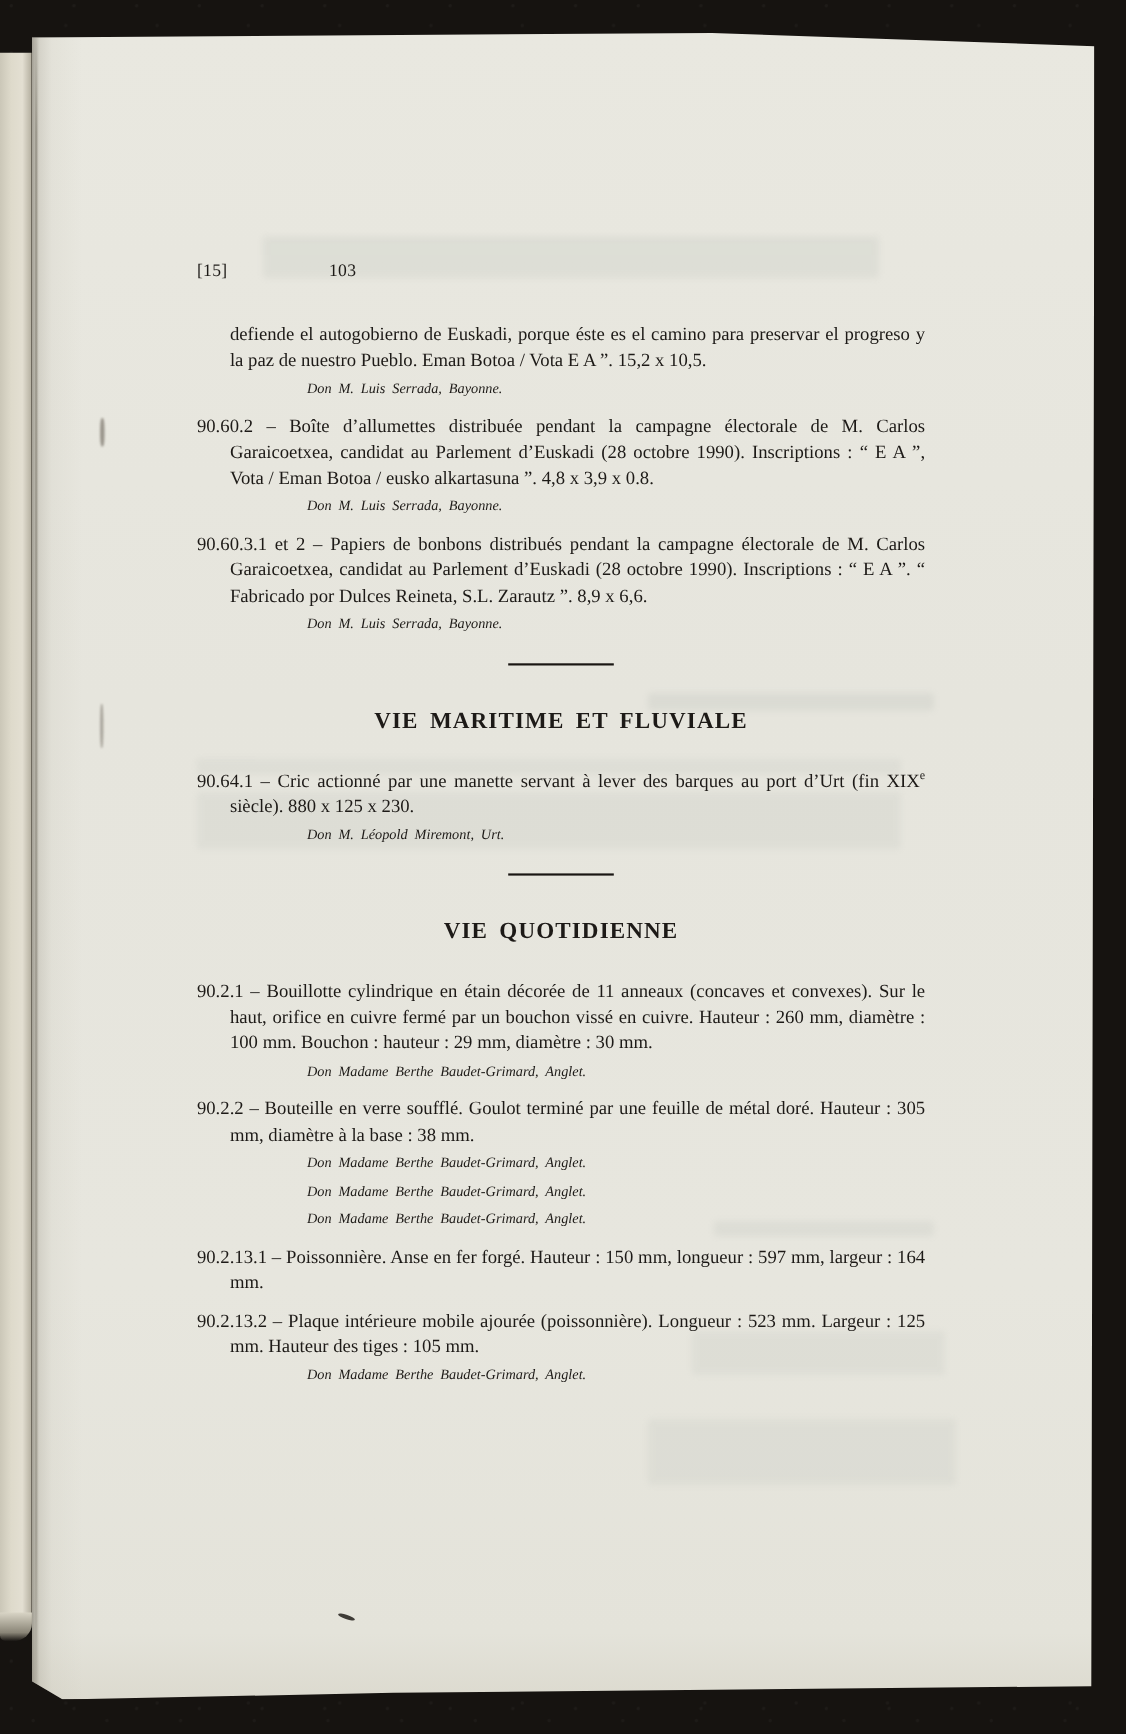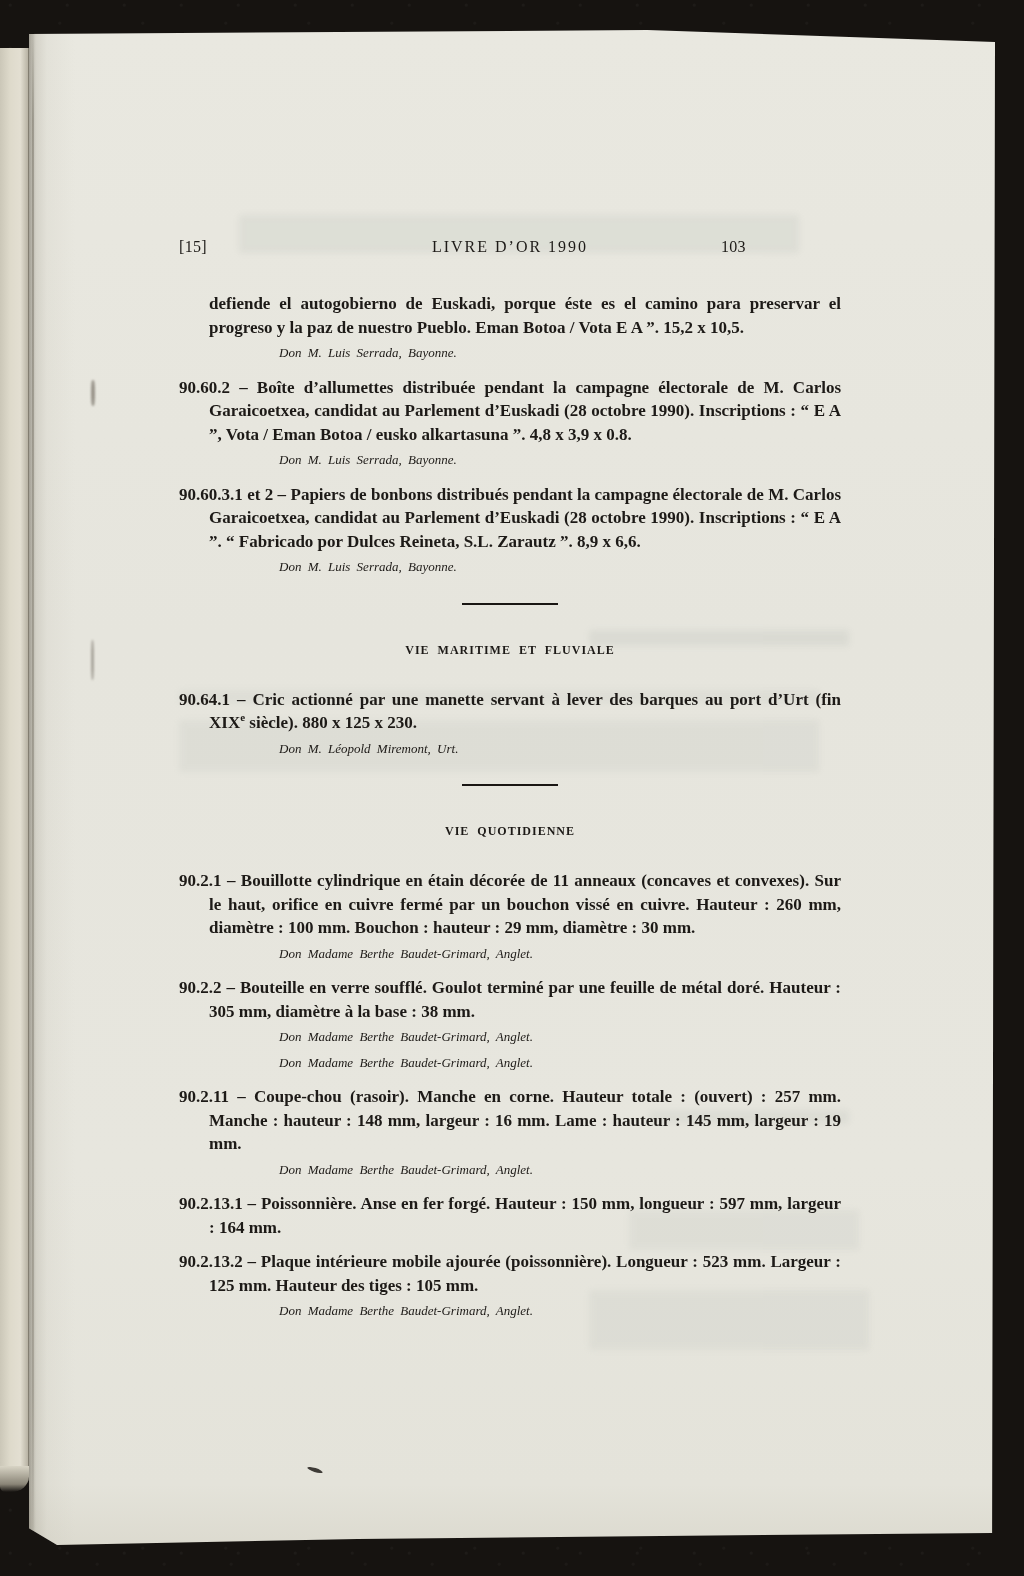--- a/index.html
+++ b/index.html
@@ -60,34 +60,34 @@
   .content{position:absolute;left:150px;top:172px;width:662px;margin-top:36px;}
   .page-header{
     display:flex;align-items:baseline;font-size:16px;letter-spacing:0.3px;
     margin-bottom:36px;
   }
   .ph-left{width:120px;}
   .ph-center{flex:1;text-align:center;letter-spacing:2px;}
   .ph-right{width:120px;text-align:left;}
   .entry{
     font-size:17px;line-height:23.5px;text-align:justify;margin:0 0 11px 0;
-    padding-left:30px;text-indent:-30px;font-weight:bold;
+    padding-left:30px;text-indent:-30px;
   }
   .entry.no-num{text-indent:0;}
   .entry .num{white-space:nowrap;}
   .donor{
     font-style:italic;font-size:13px;line-height:23.5px;
     margin:-9px 0 11px 100px;word-spacing:3px;
   }
   .rule-divider{
     width:96px;height:2px;background:#191613;border:0;
     margin:24px auto 0 auto;
   }
   .section-title{
-    text-align:center;font-weight:bold;font-size:12px;letter-spacing:1px;
+    text-align:center;font-weight:bold;font-size:21px;letter-spacing:1px;
     margin:38px 0 30px 0;word-spacing:4px;
   }
   sup{font-size:11px;line-height:0;}
 </style>
 </head>
 <body>
 
 <div class="backdrop-noise"></div>
 
 <div class="prev-page-edge"></div>
@@ -103,21 +103,20 @@
   <div class="ghost g6"></div>
   <div class="ghost g7"></div>
   <div class="speck-1"></div>
   <div class="speck-2"></div>
   <div class="speck-3"></div>
 
   <div class="content">
 
     <div class="page-header">
       <span class="ph-left">[15]</span>
-      <span class="ph-center">LIVRE D’OR 1990</span>
       <span class="ph-right">103</span>
     </div>
 
     <p class="entry no-num"><span>defiende el autogobierno de Euskadi, porque éste es el camino para preservar el progreso y la paz de nuestro Pueblo. Eman Botoa / Vota E A ”. 15,2 x 10,5.</span></p>
     <p class="donor">Don M. Luis Serrada, Bayonne.</p>
 
     <p class="entry"><span class="num">90.60.2</span> <span>–</span> <span>Boîte d’allumettes distribuée pendant la campagne électorale de M. Carlos Garaicoetxea, candidat au Parlement d’Euskadi (28 octobre 1990). Inscriptions : “ E A ”, Vota / Eman Botoa / eusko alkartasuna ”. 4,8 x 3,9 x 0.8.</span></p>
     <p class="donor">Don M. Luis Serrada, Bayonne.</p>
 
     <p class="entry"><span class="num">90.60.3.1 et 2</span> <span>–</span> <span>Papiers de bonbons distribués pendant la campagne électorale de M. Carlos Garaicoetxea, candidat au Parlement d’Euskadi (28 octobre 1990). Inscriptions : “ E A ”. “ Fabricado por Dulces Reineta, S.L. Zarautz ”. 8,9 x 6,6.</span></p>
@@ -135,21 +134,20 @@
     <h2 class="section-title">VIE QUOTIDIENNE</h2>
 
     <p class="entry"><span class="num">90.2.1</span> <span>–</span> <span>Bouillotte cylindrique en étain décorée de 11 anneaux (concaves et convexes). Sur le haut, orifice en cuivre fermé par un bouchon vissé en cuivre. Hauteur : 260 mm, diamètre : 100 mm. Bouchon : hauteur : 29 mm, diamètre : 30 mm.</span></p>
     <p class="donor">Don Madame Berthe Baudet-Grimard, Anglet.</p>
 
     <p class="entry"><span class="num">90.2.2</span> <span>–</span> <span>Bouteille en verre soufflé. Goulot terminé par une feuille de métal doré. Hauteur : 305 mm, diamètre à la base : 38 mm.</span></p>
     <p class="donor">Don Madame Berthe Baudet-Grimard, Anglet.</p>
 
     <p class="donor">Don Madame Berthe Baudet-Grimard, Anglet.</p>
 
-    <p class="entry"><span class="num">90.2.11</span> <span>–</span> <span>Coupe-chou (rasoir). Manche en corne. Hauteur totale : (ouvert) : 257 mm. Manche : hauteur : 148 mm, largeur : 16 mm. Lame : hauteur : 145 mm, largeur : 19 mm.</span></p>
     <p class="donor">Don Madame Berthe Baudet-Grimard, Anglet.</p>
 
     <p class="entry"><span class="num">90.2.13.1</span> <span>–</span> <span>Poissonnière. Anse en fer forgé. Hauteur : 150 mm, longueur : 597 mm, largeur : 164 mm.</span></p>
 
     <p class="entry"><span class="num">90.2.13.2</span> <span>–</span> <span>Plaque intérieure mobile ajourée (poissonnière). Longueur : 523 mm. Largeur : 125 mm. Hauteur des tiges : 105 mm.</span></p>
     <p class="donor">Don Madame Berthe Baudet-Grimard, Anglet.</p>
 
   </div>
 </div>
 

